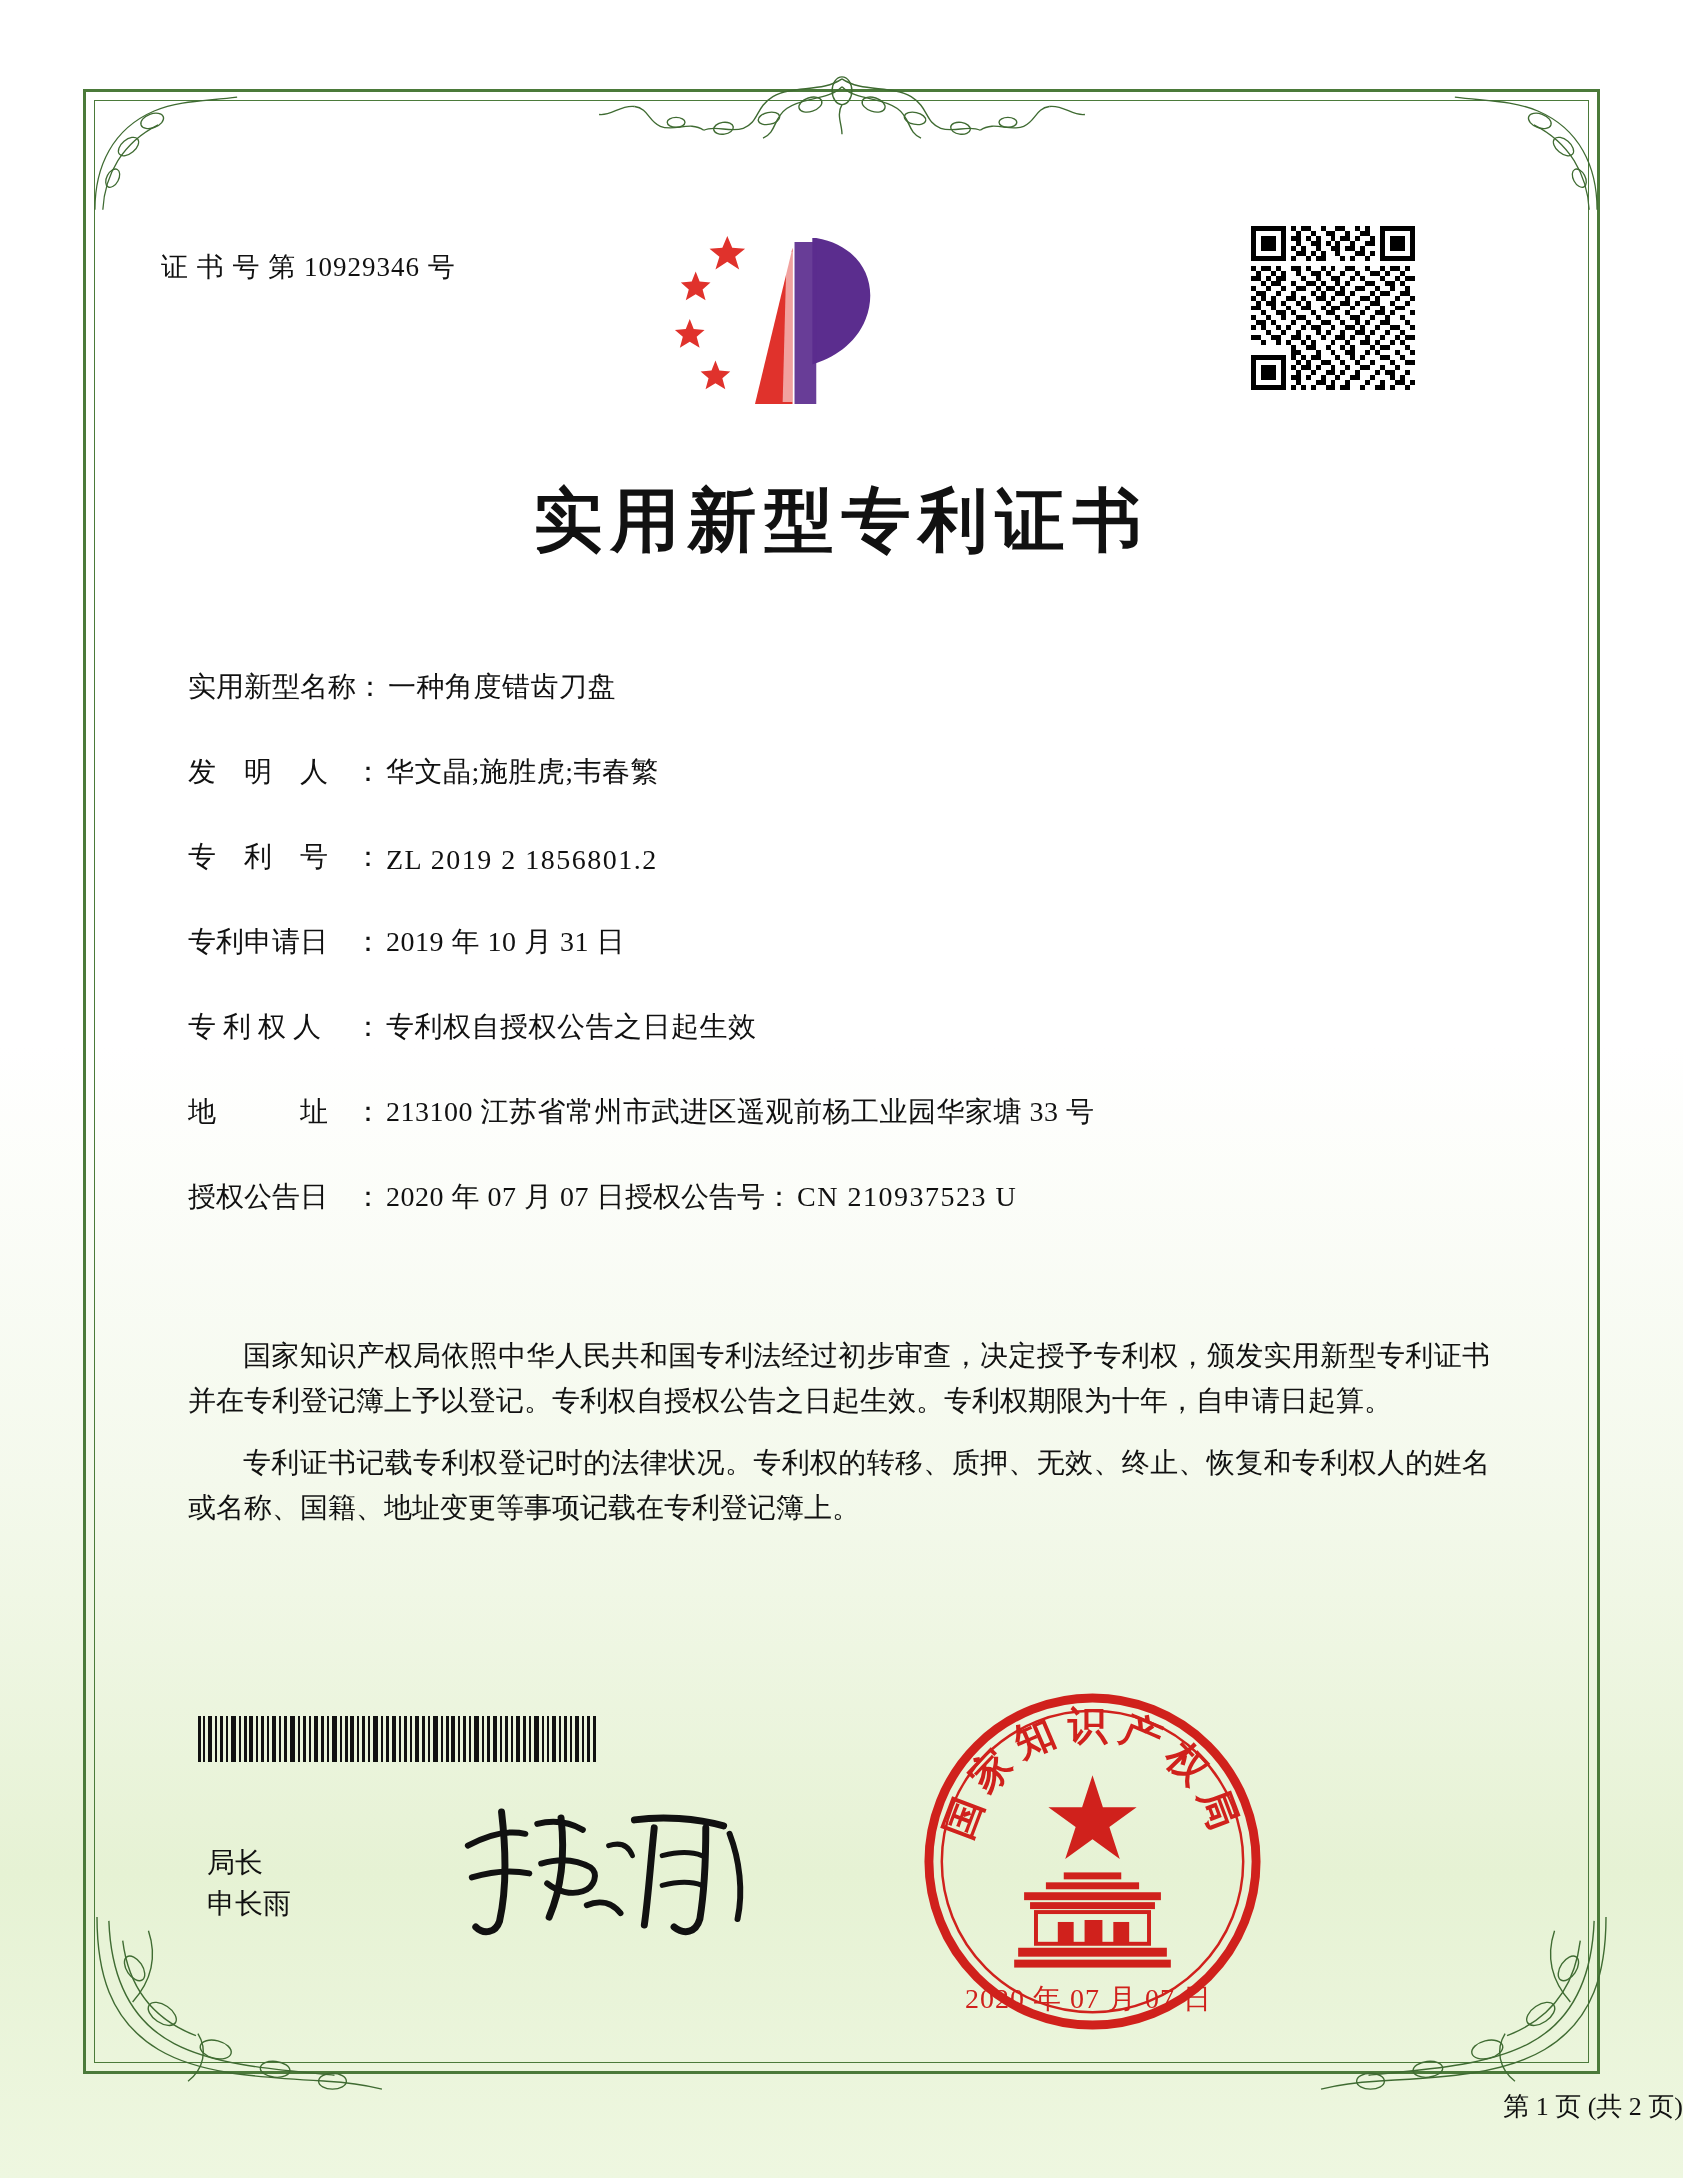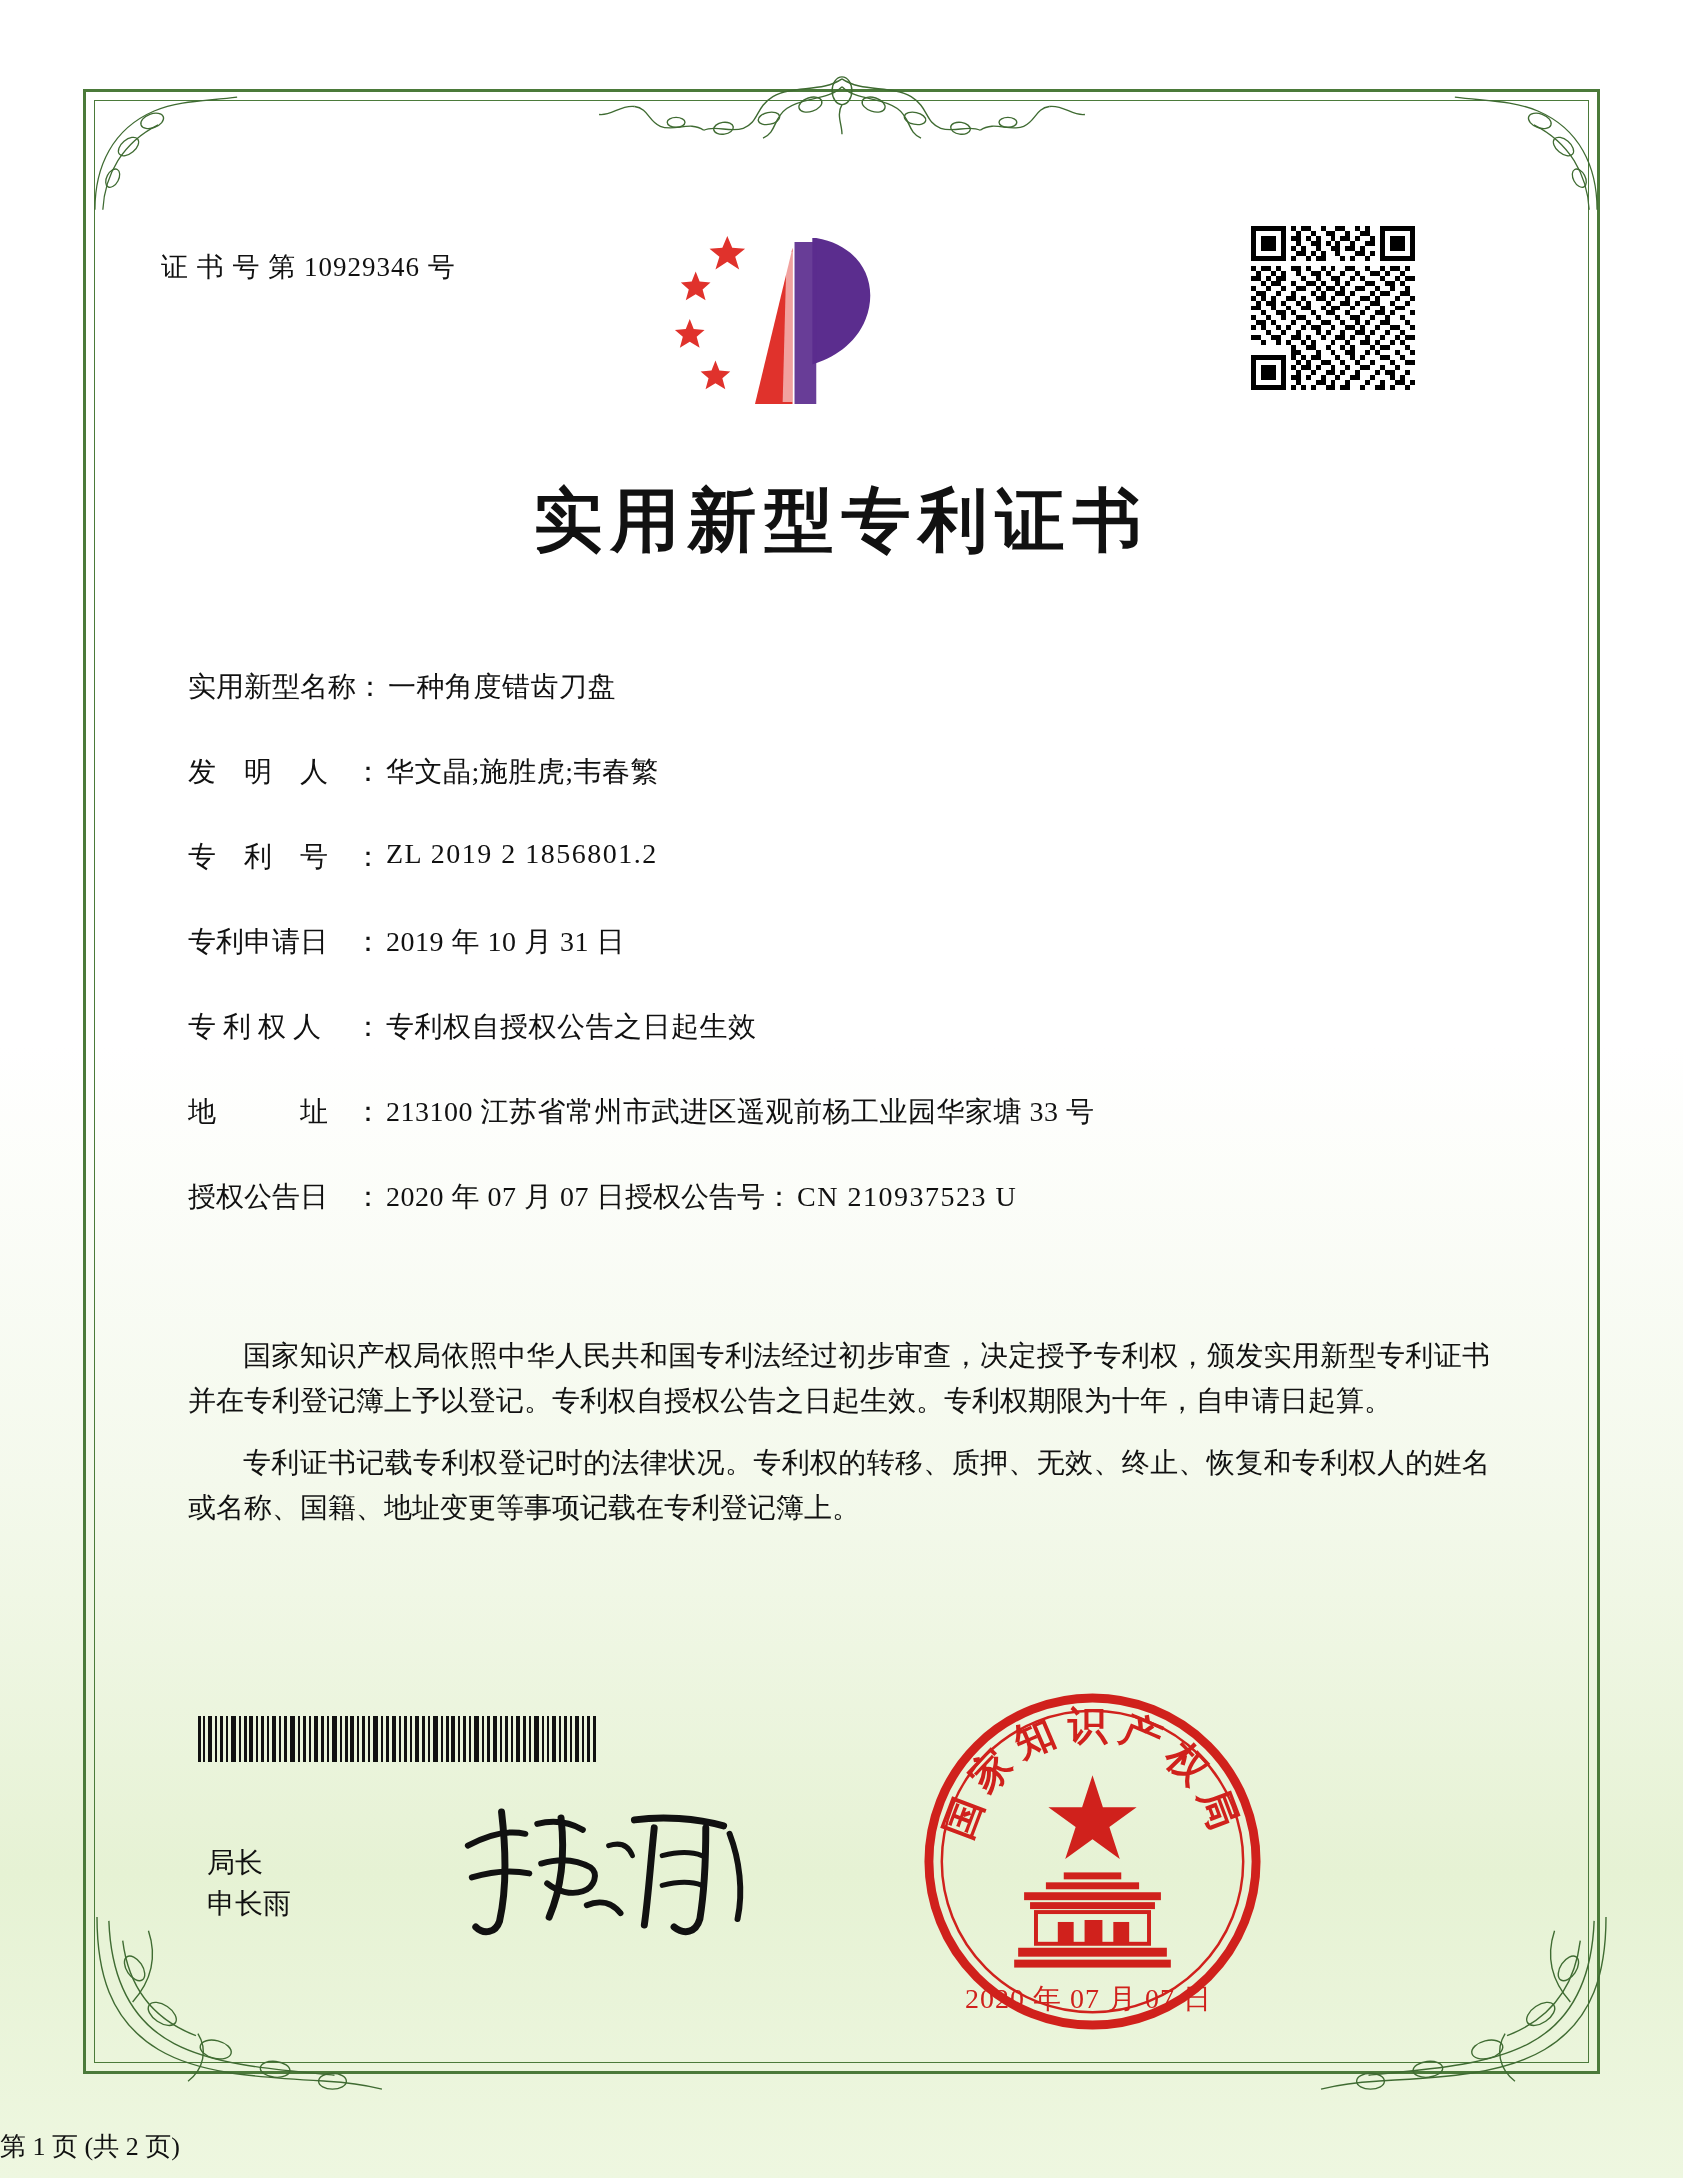--- a/index.html
+++ b/index.html
@@ -82,21 +82,21 @@
   }
 
   
   .fields {
     position: absolute;
     left: 188px; top: 668px;
     width: 1317px;
   }
   .field-row {
     display: flex;
-    align-items: flex-start;
+    align-items: flex-end;
     margin-bottom: 47px;
     font-size: 28px;
     color: #111;
     white-space: nowrap;
   }
   .field-label {
     display: inline-block;
     min-width: 166px;
     letter-spacing: 0px;
   }
@@ -154,24 +154,23 @@
     color: #d0211c;
     letter-spacing: 1px;
     white-space: nowrap;
   }
 
   
   .footer {
     position: absolute;
     left: 0; top: 2089px;
     width: 1683px;
-    text-align: left;
+    text-align: right;
     font-size: 26px;
     color: #111;
-    margin-top: 40px;
   }
 </style>
 </head>
 <body>
 
 <div class="page">
 
   <div class="outer-frame"></div>
   <div class="inner-frame"></div>
 

